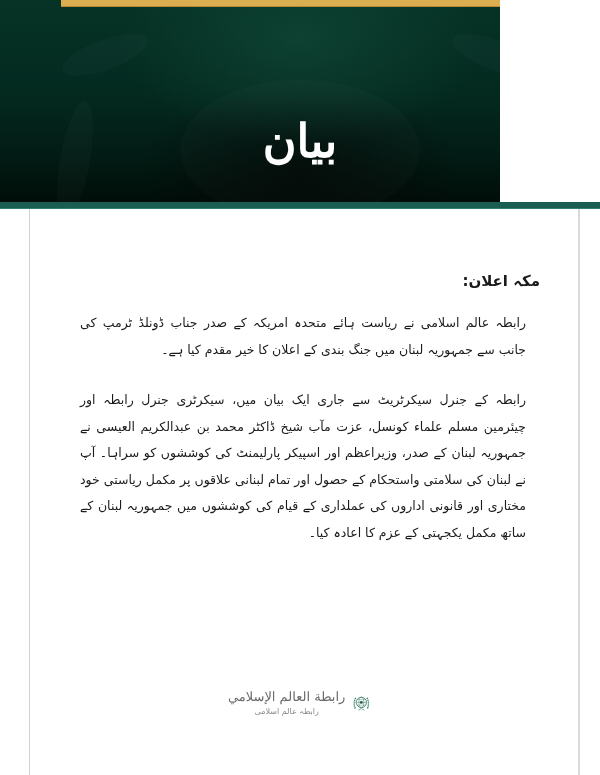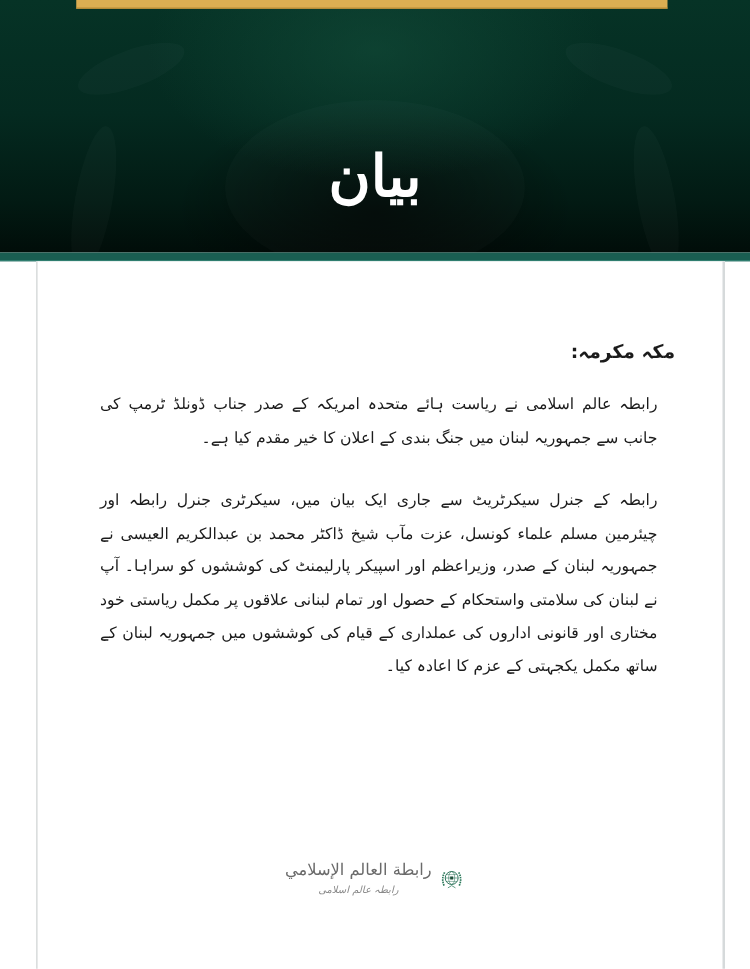--- a/index.html
+++ b/index.html
@@ -10,21 +10,21 @@
       width: 600px;
       height: 775px;
       overflow: hidden;
       background: #ffffff;
       font-family: "DejaVu Sans", sans-serif;
       position: relative;
     }
     .header {
       position: absolute;
       left: 0; top: 0;
-      width: 600px;
+      width: 500px;
       height: 202px;
       background:
         radial-gradient(ellipse 260px 150px at 300px 40px, rgba(20,80,60,0.55), rgba(0,0,0,0) 70%),
         radial-gradient(ellipse 200px 110px at 300px 170px, rgba(0,0,0,0.6), rgba(0,0,0,0) 80%),
         linear-gradient(180deg, #063326 0%, #042a20 45%, #021a13 80%, #010d09 100%);
       overflow: hidden;
     }
     .header .leaf {
       position: absolute;
       border-radius: 50%;
@@ -116,21 +116,20 @@
       color: #6a6a6a;
       line-height: 18px;
       white-space: nowrap;
     }
     .logo-sub {
       font-family: "DejaVu Sans", sans-serif;
       font-size: 8px;
       color: #8a8a8a;
       line-height: 12px;
       white-space: nowrap;
-      font-style: italic;
     }
     .emblem {
       width: 34px;
       height: 34px;
     }
   </style>
 </head>
 <body>
 
 <div class="header">
@@ -140,21 +139,21 @@
   <div class="leaf" style="left:510px;top:100px;width:30px;height:120px;transform:rotate(-10deg);"></div>
   <div class="leaf" style="left:180px;top:80px;width:240px;height:140px;background:rgba(255,255,255,0.02);"></div>
   <div class="gold-bar"></div>
   <div class="title">بیان</div>
 </div>
 <div class="teal-band"></div>
 
 <div class="page"></div>
 
 <div class="content">
-  <p class="dateline">مکہ مکرمہ:</p>
+  <p class="dateline">مکہ اعلان:</p>
   <p class="para">رابطہ عالم اسلامی نے ریاست ہائے متحدہ امریکہ کے صدر جناب ڈونلڈ ٹرمپ کی جانب سے جمہوریہ لبنان میں جنگ بندی کے اعلان کا خیر مقدم کیا ہے۔</p>
   <p class="para">رابطہ کے جنرل سیکرٹریٹ سے جاری ایک بیان میں، سیکرٹری جنرل رابطہ اور چیئرمین مسلم علماء کونسل، عزت مآب شیخ ڈاکٹر محمد بن عبدالکریم العیسی نے جمہوریہ لبنان کے صدر، وزیراعظم اور اسپیکر پارلیمنٹ کی کوششوں کو سراہا۔ آپ نے لبنان کی سلامتی واستحکام کے حصول اور تمام لبنانی علاقوں پر مکمل ریاستی خود مختاری اور قانونی اداروں کی عملداری کے قیام کی کوششوں میں جمہوریہ لبنان کے ساتھ مکمل یکجہتی کے عزم کا اعادہ کیا۔</p>
 </div>
 
 <div class="footer-logo">
   <div class="logo-text">
     <div class="logo-main">رابطة العالم الإسلامي</div>
     <div class="logo-sub">رابطہ عالم اسلامی</div>
   </div>
   <svg class="emblem" viewBox="0 0 34 34">

